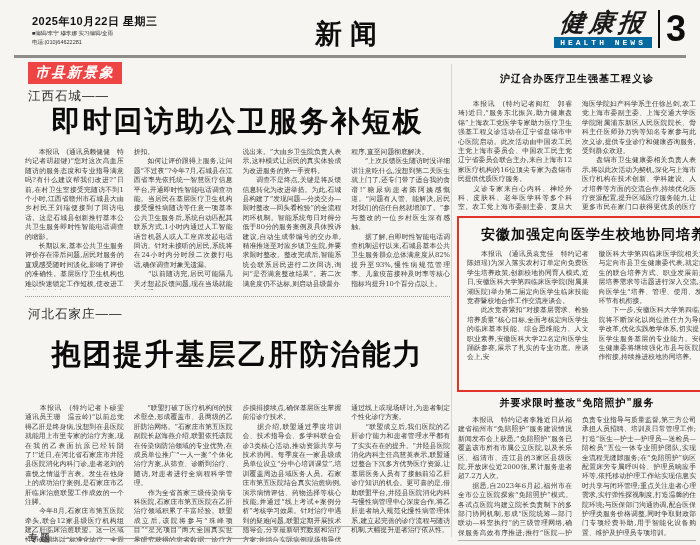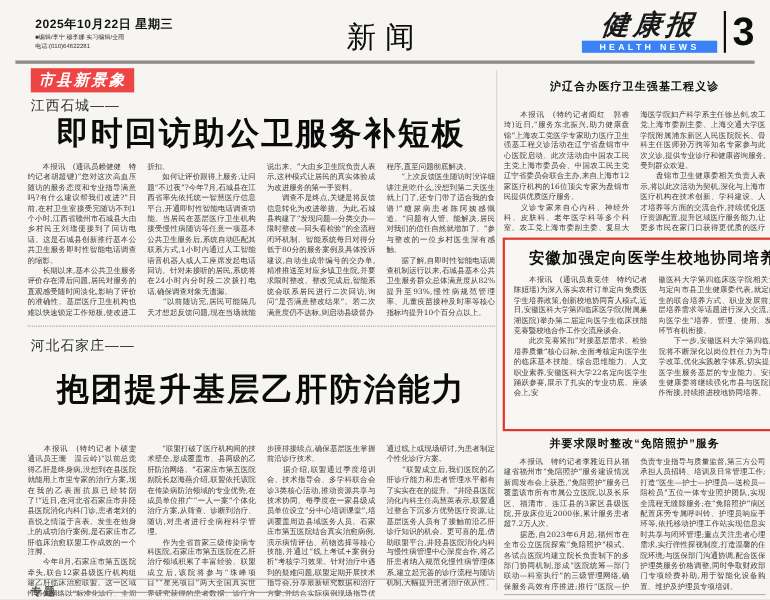--- a/index.html
+++ b/index.html
@@ -6,27 +6,27 @@
   .page {
     position:relative; width:700px; height:545px; margin:0 auto;
     background:#f6f5f2; overflow:hidden;
     font-family:"Liberation Sans", sans-serif; color:#222;
   }
   
   .hdr-date { position:absolute; left:32px; top:14px; font-size:11px; font-weight:bold; color:#111; letter-spacing:.5px; }
   .hdr-eds  { position:absolute; left:32px; top:30px; font-size:5.5px; color:#333; }
   .hdr-tel  { position:absolute; left:32px; top:39px; font-size:5.5px; color:#333; }
   .hdr-section { position:absolute; left:0; right:0; top:16px; text-align:center;
-    font-size:27px; font-weight:400; letter-spacing:8px; color:#0d0d0d; }
+    font-size:27px; font-weight:700; letter-spacing:8px; color:#0d0d0d; }
   .masthead { position:absolute; right:14px; top:10px; display:flex; align-items:stretch; }
   .mh-left { display:flex; flex-direction:column; align-items:center; }
   .mh-cn { font-family:"DejaVu Serif", serif; font-style:italic; font-weight:bold;
     font-size:25px; letter-spacing:4px; color:#1a1a1a; transform:skewX(-6deg); line-height:26px; }
-  .mh-en { background:#3b82f6; color:#fff; font-size:8px; font-weight:bold;
-    letter-spacing:3px; padding:1px 16px; margin-top:1px; }
+  .mh-en { background:#0369a1; color:#fff; font-size:8px; font-weight:bold;
+    letter-spacing:3px; padding:1px 6px; margin-top:1px;font-family:Liberation Mono, monospace; }
   .mh-num { font-size:36px; font-weight:900; color:#0d0d0d; line-height:38px;
     border-left:2px solid #0d0d0d; padding-left:6px; margin-left:6px; }
   .hdr-rule { position:absolute; left:14px; right:14px; top:55px; height:3px; background:#8f8d8a; }
 
   
   .col-rule { position:absolute; left:451px; top:64px; bottom:8px; width:1px; background:#d8d5d0; }
 
   .tag-box { position:absolute; left:28px; top:62px; background:#ef4444; color:#fff;
     font-size:14px; font-weight:bold; font-style:italic; padding:2px 7px; letter-spacing:2px; }
 

